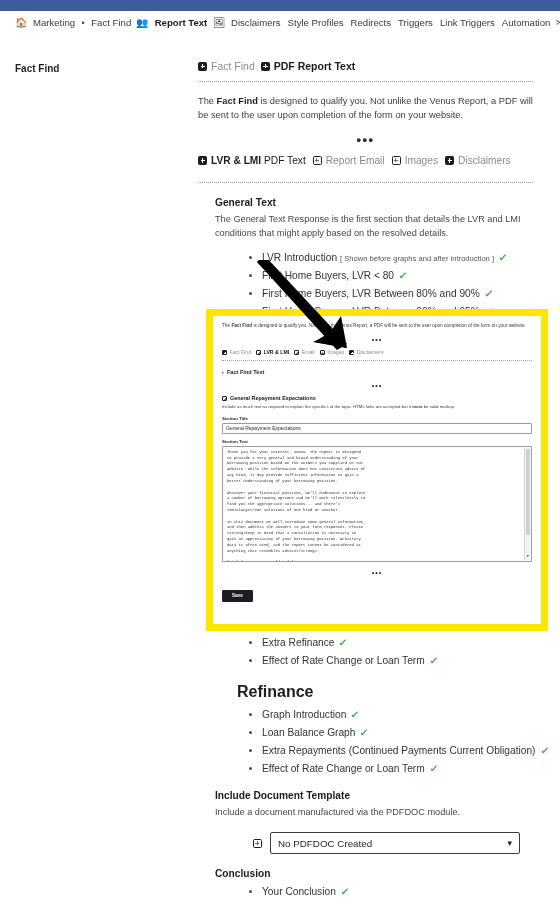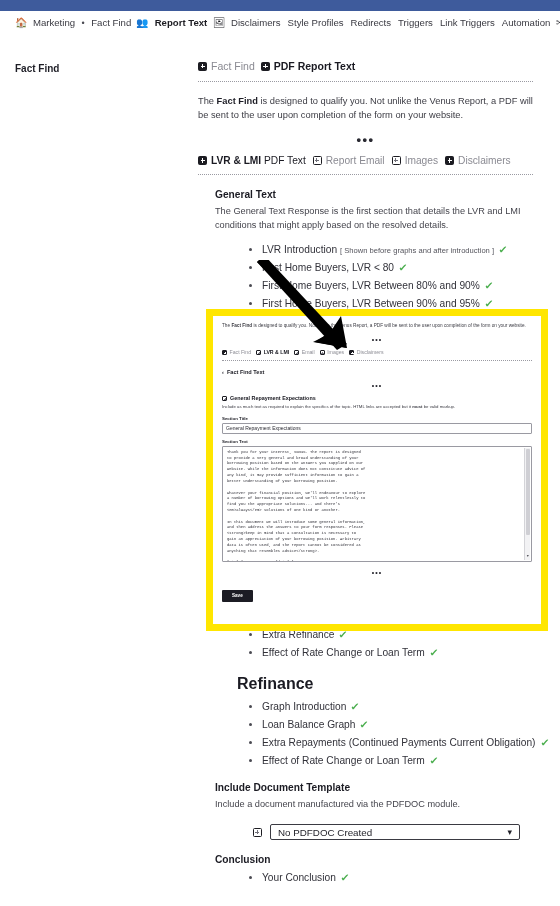--- a/index.html
+++ b/index.html
@@ -95,21 +95,21 @@
   .para b { font-weight: 700; color: #1e1e26; }
 
   .ellipsis {
     text-align: center; font-size: 13px; letter-spacing: 1.5px;
     color: #2a2a32; line-height: 1; margin: 10px 0 9px 0;
     font-weight: 800;
   }
 
   .subtabrow {
     display:flex; align-items:center; gap:7px;
-    font-size: 10.2px; margin-bottom: 8px;
+    font-size: 10.2px; margin-bottom: 16px;
   }
   .subtabrow .tab { display:flex; align-items:center; gap:4px; }
   .subtabrow .tab .lbl { color:#8a8a92; }
   .subtabrow .tab.active .lbl { color:#1a1a22; }
   .subtabrow .tab.active .lbl b { font-weight:700; }
 
   .sect { margin-left: 17px; }
   h3.sh {
     font-size: 10.2px; font-weight: 700; color:#1b1b23;
     margin: 14px 0 5px 0;
@@ -143,21 +143,21 @@
     color:#4caf50; font-weight:700; font-size:10px;
     transform: scaleX(1.15);
   }
 
   
   .selwrap {
     display:flex; align-items:center; gap:8px;
     margin: 12px 0 0 38px;
   }
   .selbox {
-    width: 250px; height: 16px;
+    width: 250px; height: 22px;
     border: 1px solid #3a3a42; border-radius: 2px;
     background:#fff; display:flex; align-items:center;
     justify-content: space-between;
     padding: 0 7px; font-size: 9.8px; color:#1e1e26;
   }
   .caret { font-size: 9px; color:#1e1e26; }
 
   
   .highlight {
     position: absolute;

